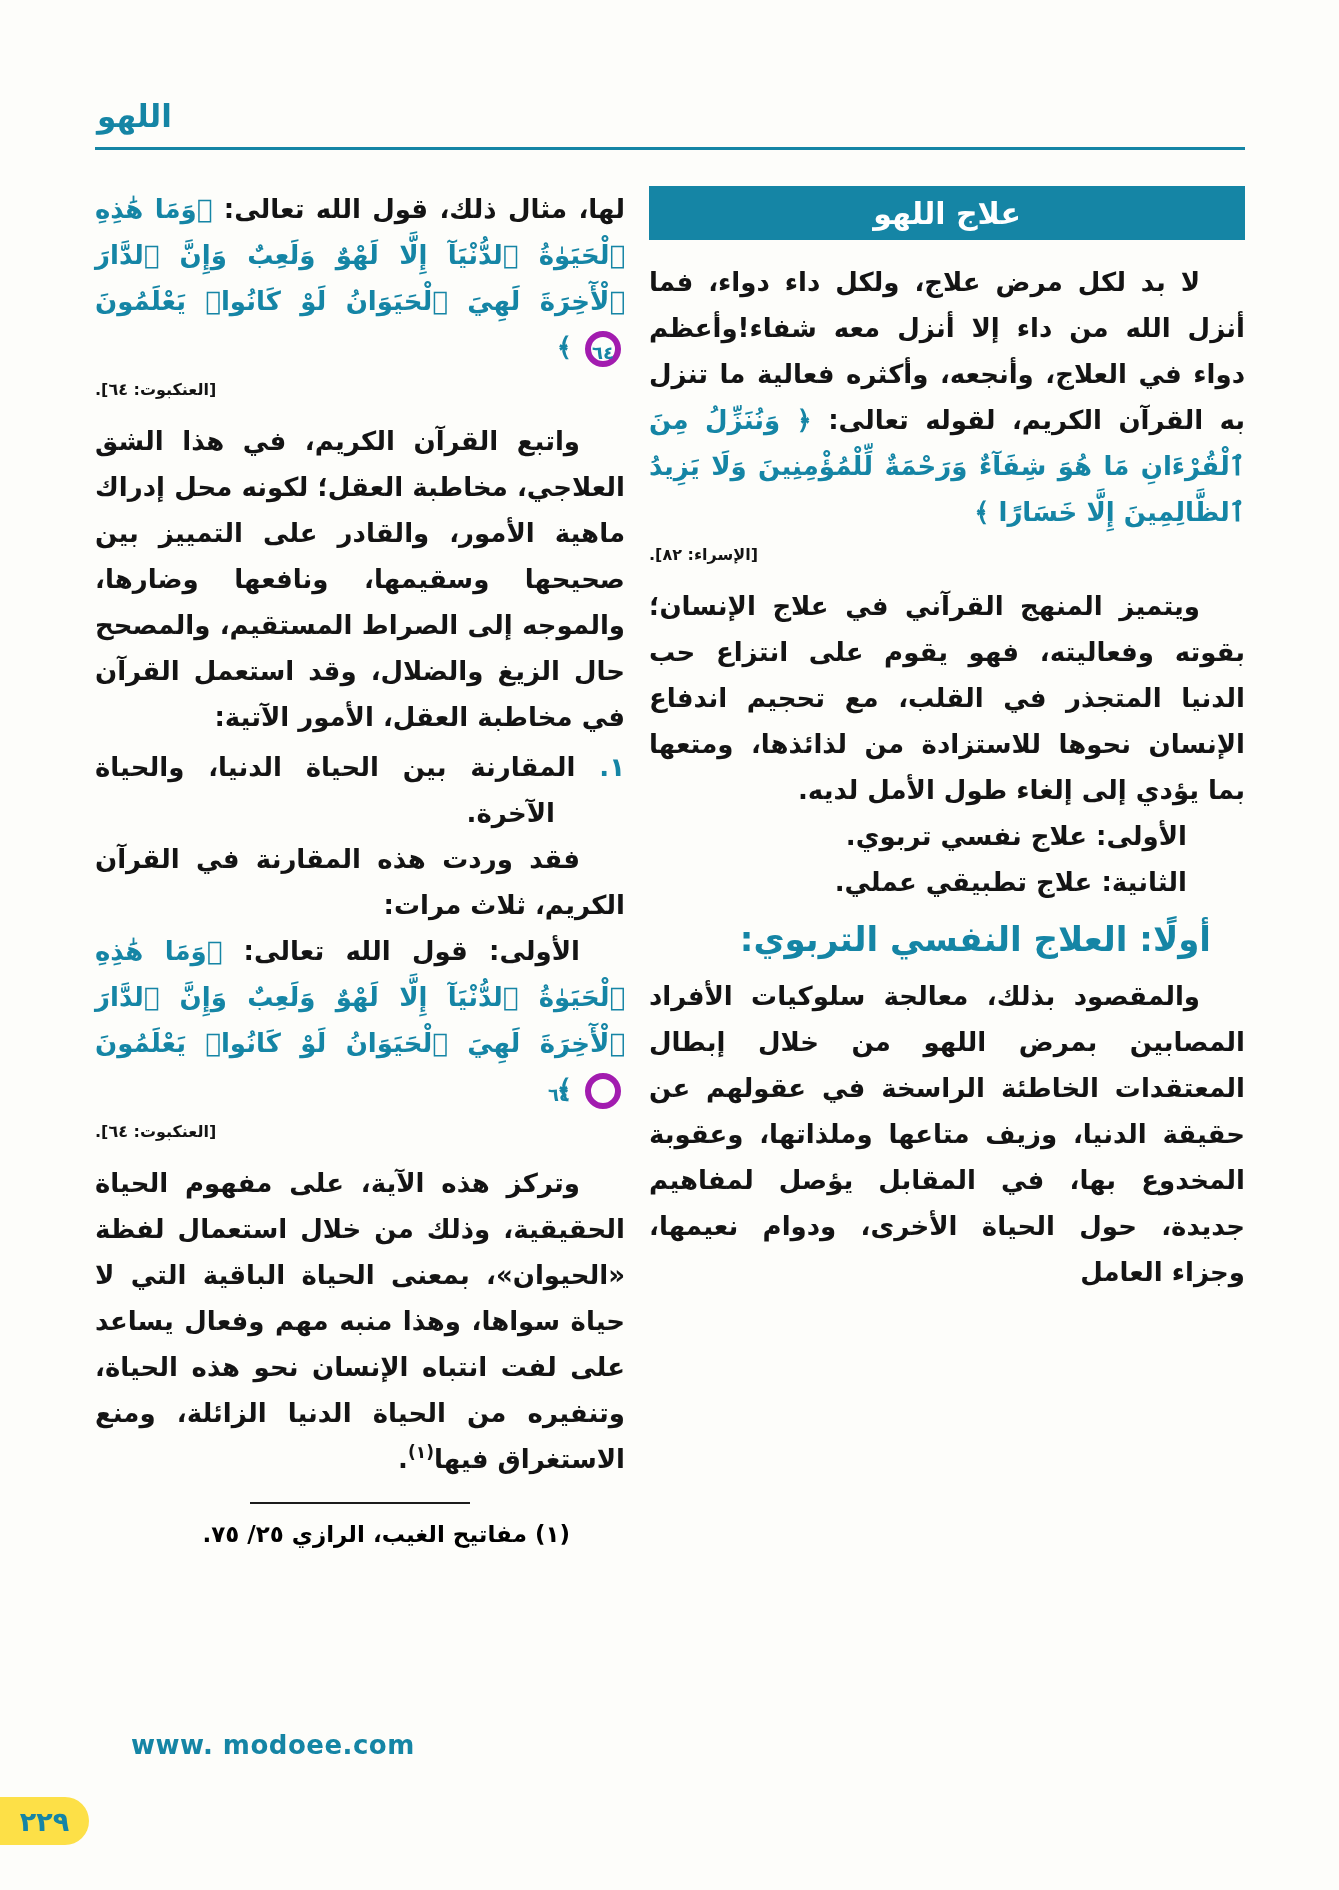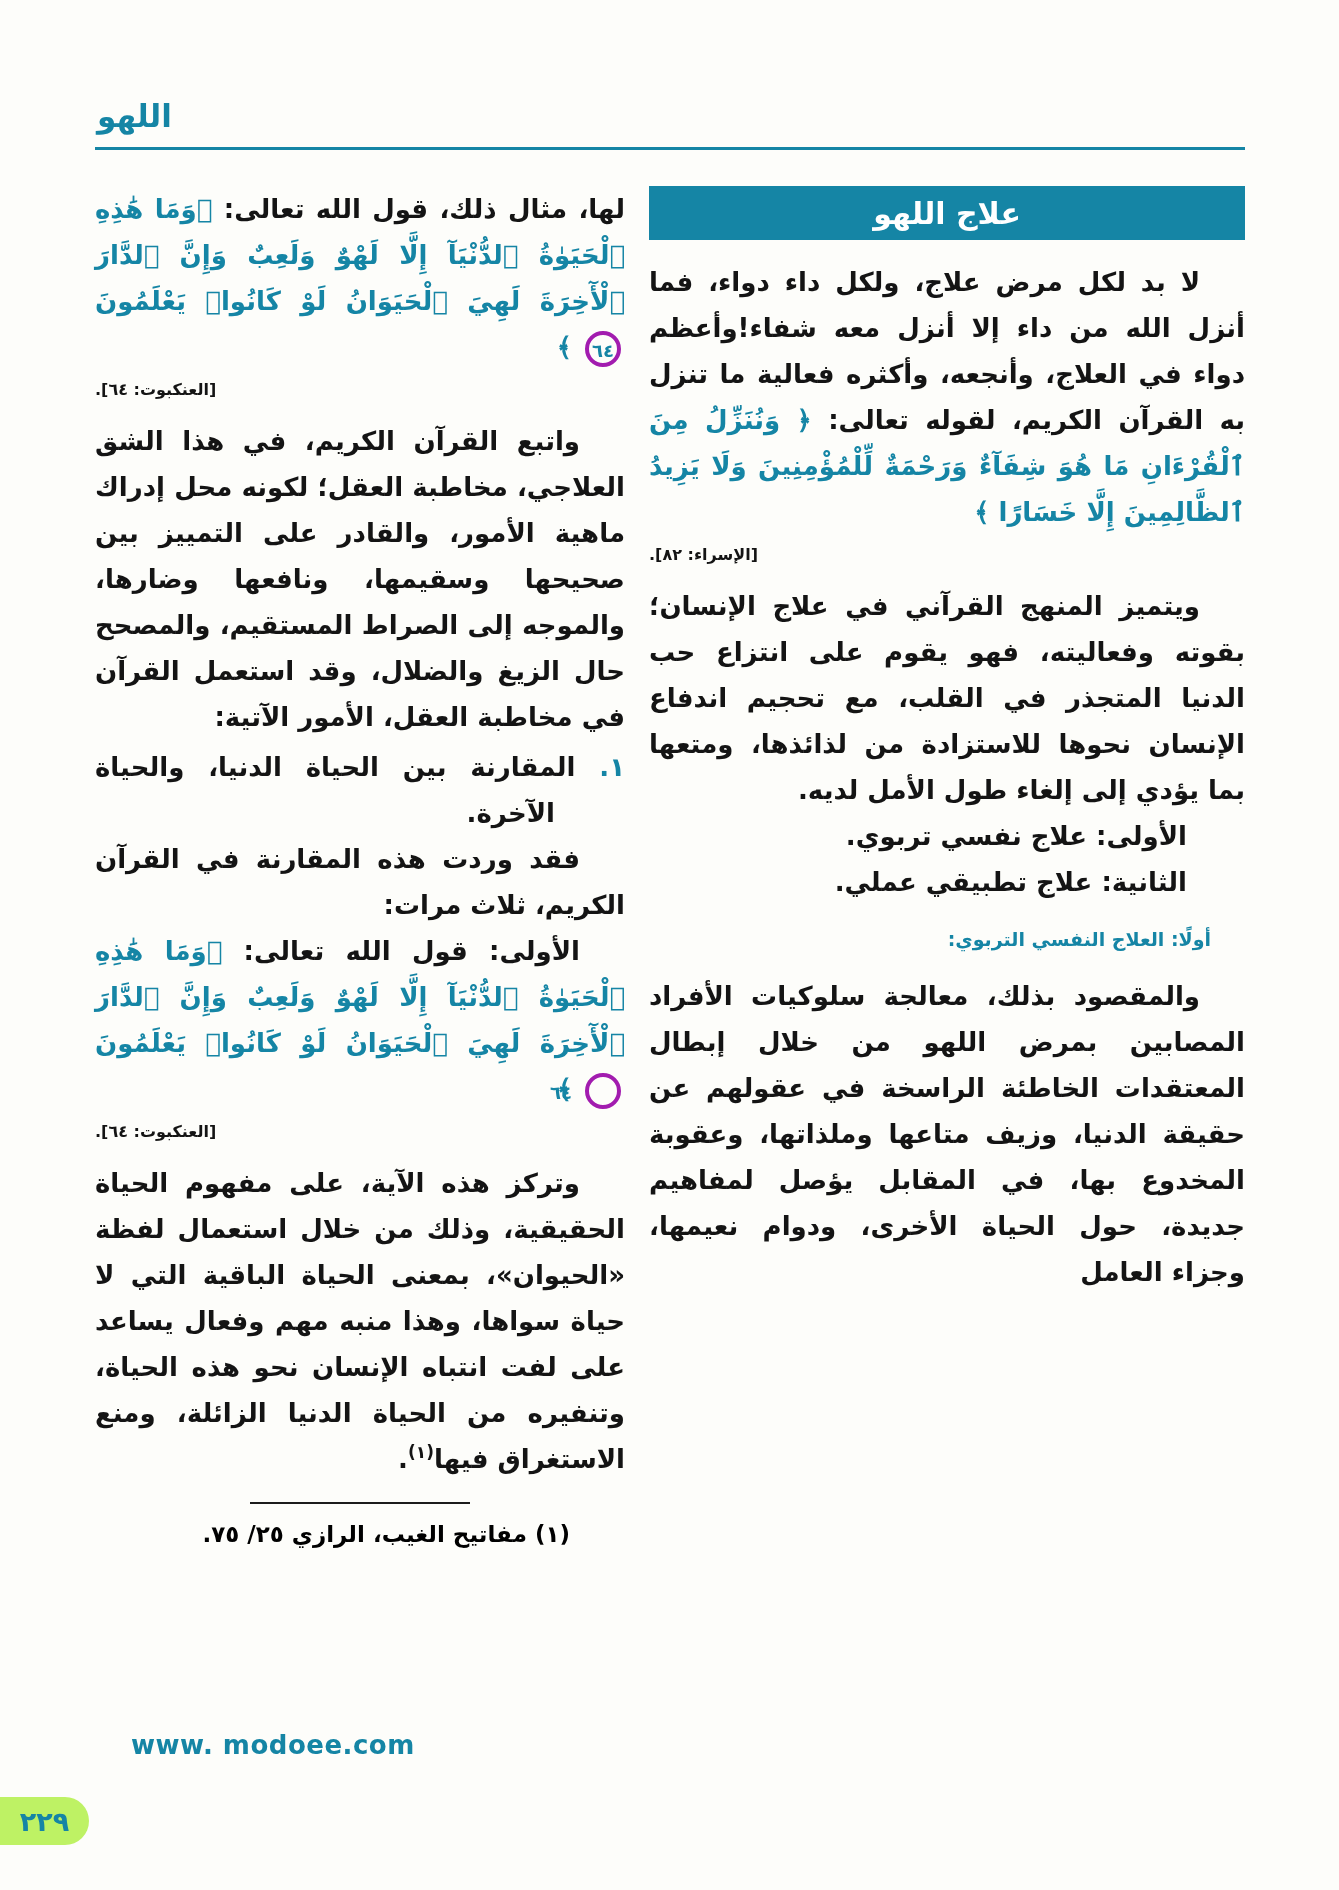--- a/index.html
+++ b/index.html
@@ -38,42 +38,42 @@
   .quran { color:#1585a5; }
   .ref-line {
     font-size:16px; line-height:40px; font-weight:bold; color:#141414;
     text-align:left; direction:rtl; margin-bottom:8px;
   }
   .num-heading {
     padding-right:70px; text-indent:-70px; margin-top:4px;
   }
   .teal-num { color:#1585a5; }
   .subheading {
-    font-size:19px; line-height:56px; font-weight:bold; color:#1585a5;
+    font-size:34px; line-height:56px; font-weight:bold; color:#1585a5;
     text-align:right; direction:rtl; text-indent:34px; margin:6px 0 6px 0;
   }
   .ayah-mark {
     display:inline-block; width:36px; height:36px;
-    border:4px solid #a21caf; border-radius:50%;
+    border:6px solid #a21caf; border-radius:50%;
     font-size:18px; line-height:32px; text-align:center;
     color:#1585a5; font-weight:bold; vertical-align:middle;
     margin:0 4px;
   }
   .sup { font-size:17px; vertical-align:super; line-height:0; }
   .footnote-rule {
     width:220px; height:2px; background:#1c1c1c;
     margin:20px auto 10px auto;
   }
   .footnote-text {
     font-size:23px; line-height:40px; font-weight:bold; color:#000000;
     text-align:right; direction:rtl; padding-right:55px;
   }
   .page-tab {
     position:absolute; left:0; top:1797px; width:89px; height:48px;
-    background:#bef264; border-radius:0 24px 24px 0;
+    background:#fde047; border-radius:0 24px 24px 0;
     display:flex; align-items:center; justify-content:center;
   }
   .page-num { color:#1585a5; font-size:27px; font-weight:bold; }
   .website {
     position:absolute; left:131px; top:1730px;
     color:#1585a5; font-size:26px; font-weight:bold;
     direction:ltr; letter-spacing:0.5px;
   }
 </style>
 </head>

